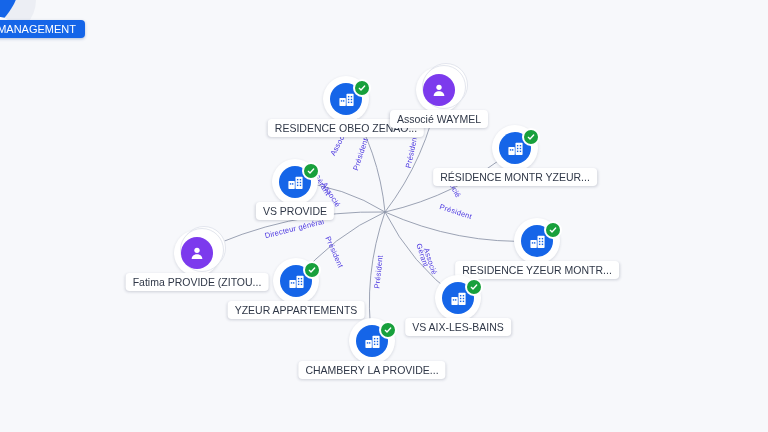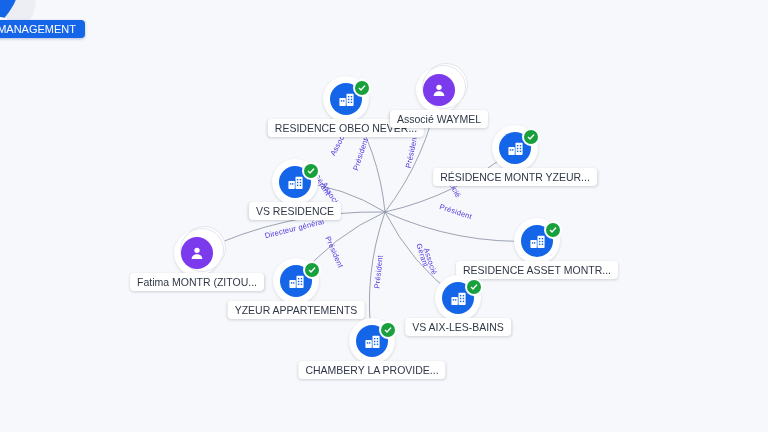--- a/index.html
+++ b/index.html
@@ -153,21 +153,21 @@
           <rect x="18" y="15" width="2" height="2" fill="#1565e8"></rect>
           <rect x="4" y="13" width="2" height="2" fill="#1565e8"></rect>
           <rect x="7" y="13" width="2" height="2" fill="#1565e8"></rect>
         </svg>
       </div>
       <div class="badge">
         <svg width="8" height="8" viewBox="0 0 24 24" fill="none" stroke="#fff" stroke-width="4" stroke-linecap="round" stroke-linejoin="round">
           <polyline points="4,13 9,18 20,6"></polyline>
         </svg>
       </div>
-      <div class="node-label">RESIDENCE OBEO NEVER...</div>
+      <div class="node-label">RESIDENCE OBEO ZENAO...</div>
     </div>
     <div class="node" style="left: 439px; top: 90px;">
       <div class="halo"></div>
       <div class="stack st2"></div>
       <div class="stack st1"></div>
       <div class="disc person">
         <svg width="16" height="16" viewBox="0 0 24 24" fill="#fff">
           <circle cx="12" cy="8" r="4"></circle>
           <path d="M4 21c0-4.4 3.6-7 8-7s8 2.6 8 7z"></path>
         </svg>
@@ -211,21 +211,21 @@
           <rect x="18" y="15" width="2" height="2" fill="#1565e8"></rect>
           <rect x="4" y="13" width="2" height="2" fill="#1565e8"></rect>
           <rect x="7" y="13" width="2" height="2" fill="#1565e8"></rect>
         </svg>
       </div>
       <div class="badge">
         <svg width="8" height="8" viewBox="0 0 24 24" fill="none" stroke="#fff" stroke-width="4" stroke-linecap="round" stroke-linejoin="round">
           <polyline points="4,13 9,18 20,6"></polyline>
         </svg>
       </div>
-      <div class="node-label">VS RESIDENCE</div>
+      <div class="node-label">VS PROVIDE</div>
     </div>
     <div class="node" style="left: 537px; top: 241px;">
       <div class="halo"></div>
       <div class="disc company">
         <svg width="17" height="17" viewBox="0 0 24 24" fill="#fff">
           <rect x="2" y="10" width="9" height="11" rx="1"></rect>
           <rect x="12" y="4" width="10" height="17" rx="1"></rect>
           <rect x="14" y="7" width="2" height="2" fill="#1565e8"></rect>
           <rect x="18" y="7" width="2" height="2" fill="#1565e8"></rect>
           <rect x="14" y="11" width="2" height="2" fill="#1565e8"></rect>
@@ -234,33 +234,33 @@
           <rect x="18" y="15" width="2" height="2" fill="#1565e8"></rect>
           <rect x="4" y="13" width="2" height="2" fill="#1565e8"></rect>
           <rect x="7" y="13" width="2" height="2" fill="#1565e8"></rect>
         </svg>
       </div>
       <div class="badge">
         <svg width="8" height="8" viewBox="0 0 24 24" fill="none" stroke="#fff" stroke-width="4" stroke-linecap="round" stroke-linejoin="round">
           <polyline points="4,13 9,18 20,6"></polyline>
         </svg>
       </div>
-      <div class="node-label">RESIDENCE ASSET MONTR...</div>
+      <div class="node-label">RESIDENCE YZEUR MONTR...</div>
     </div>
     <div class="node" style="left: 197px; top: 253px;">
       <div class="halo"></div>
       <div class="stack st2"></div>
       <div class="stack st1"></div>
       <div class="disc person">
         <svg width="16" height="16" viewBox="0 0 24 24" fill="#fff">
           <circle cx="12" cy="8" r="4"></circle>
           <path d="M4 21c0-4.4 3.6-7 8-7s8 2.6 8 7z"></path>
         </svg>
       </div>
-      <div class="node-label person-label">Fatima MONTR (ZITOU...</div>
+      <div class="node-label person-label">Fatima PROVIDE (ZITOU...</div>
     </div>
     <div class="node" style="left: 296px; top: 281px;">
       <div class="halo"></div>
       <div class="disc company">
         <svg width="17" height="17" viewBox="0 0 24 24" fill="#fff">
           <rect x="2" y="10" width="9" height="11" rx="1"></rect>
           <rect x="12" y="4" width="10" height="17" rx="1"></rect>
           <rect x="14" y="7" width="2" height="2" fill="#1565e8"></rect>
           <rect x="18" y="7" width="2" height="2" fill="#1565e8"></rect>
           <rect x="14" y="11" width="2" height="2" fill="#1565e8"></rect>

